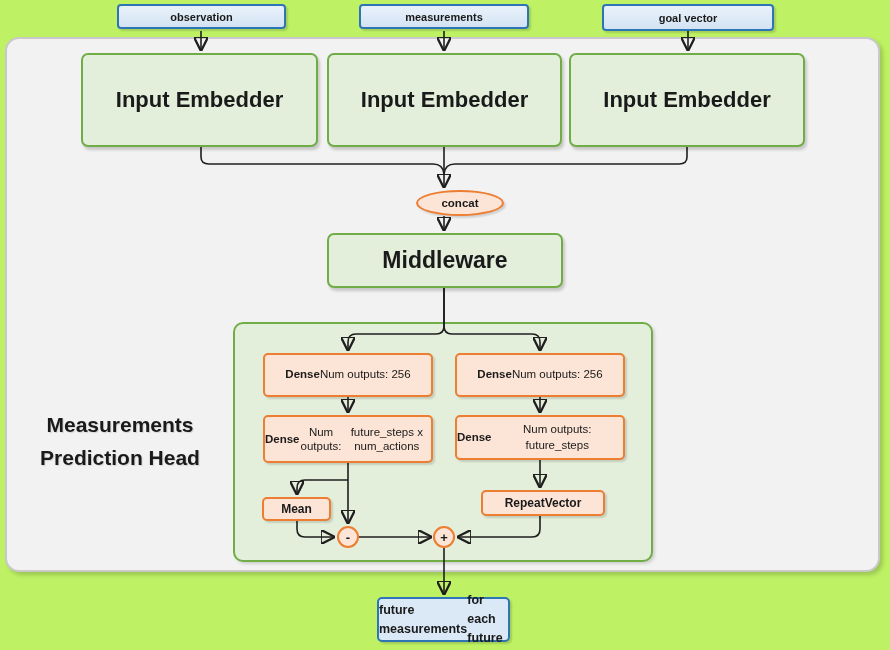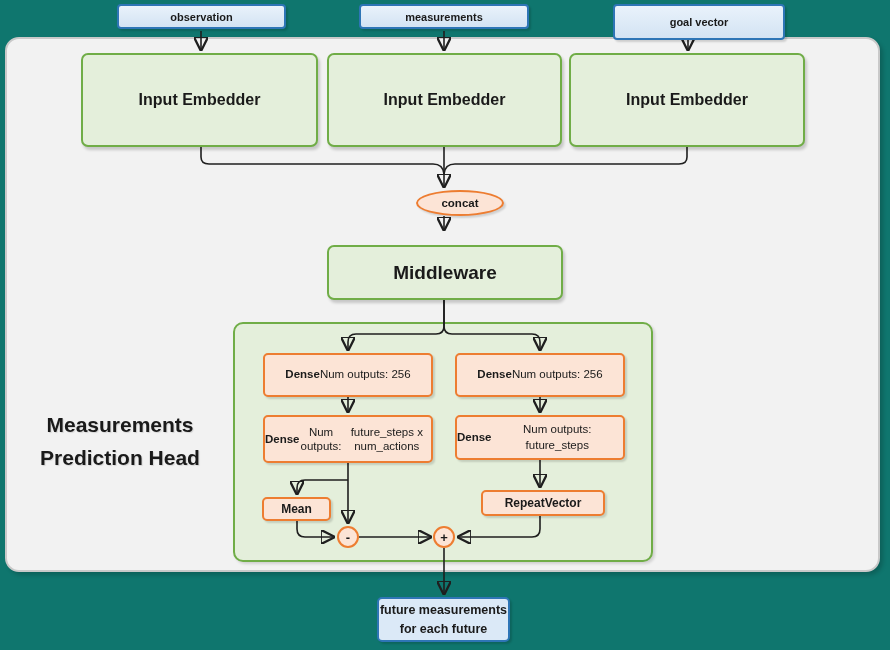--- a/index.html
+++ b/index.html
@@ -1,44 +1,44 @@
 <!DOCTYPE html>
 <html><head>
 <meta charset="utf-8">
 <style>
   html,body{margin:0;padding:0;background:#ffffff;}
   .canvas{
     position:relative;width:890px;height:650px;
     font-family:"Liberation Sans","DejaVu Sans",sans-serif;
-    color:#1a1a1a;overflow:hidden;background:#0f766e;
+    color:#1a1a1a;overflow:hidden;background:#bef264;
   }
   .abs{position:absolute;box-sizing:border-box;}
   .outer-frame{
     background:#f2f2f2;border:2px solid #c9c9c9;border-radius:14px;
     box-shadow:3px 3px 4px rgba(0,0,0,0.18);
   }
   .inner-frame{
     background:#e4efdb;border:2.5px solid #70ad47;border-radius:10px;
     box-shadow:2px 2px 3px rgba(0,0,0,0.14);
   }
   .blue-box{
     background:linear-gradient(180deg,#e9f2fb 0%,#d3e3f3 100%);
     border:2px solid #2e75b6;border-radius:4px;
     display:flex;align-items:center;justify-content:center;
     font-weight:bold;font-size:11px;
     box-shadow:2px 2px 2px rgba(0,0,0,0.15);
   }
   .blue-box.big{
     border-width:2.5px;border-radius:5px;font-size:12.5px;line-height:1.5;
-    flex-direction:column;background:#dbe9f7;justify-content:center;
+    flex-direction:row;background:#dbe9f7;justify-content:center;
   }
   .green-box{
     background:#e4efdb;border:2.5px solid #70ad47;border-radius:7px;
     display:flex;align-items:center;justify-content:center;
-    font-weight:bold;font-size:16px;
+    font-weight:bold;font-size:22px;
     box-shadow:2px 3px 3px rgba(0,0,0,0.18);
   }
   .orange-box{
     background:#fce4d6;border:2.5px solid #ed7d31;border-radius:5px;
     display:flex;flex-direction:row;align-items:center;justify-content:center;
     font-size:11.5px;line-height:1.35;text-align:center;
     box-shadow:2px 2px 2px rgba(0,0,0,0.14);
   }
   .orange-box .t{font-weight:bold;}
   .orange-box.small{font-weight:bold;font-size:12px;}
@@ -95,39 +95,39 @@
     <path d="M540,515 L540,529 Q540,537 532,537 L459,537" marker-end="url(#arw)"></path>
     <path d="M444,548 L444,593" marker-end="url(#arw)"></path>
   </svg>
 
   <div class="abs blue-box" style="left:117px;top:4px;width:169px;height:25px;">
     <span>observation</span>
   </div>
   <div class="abs blue-box" style="left:359px;top:4px;width:170px;height:25px;">
     <span>measurements</span>
   </div>
-  <div class="abs blue-box" style="left:602px;top:4px;width:172px;height:36px;margin-left:11px;">
+  <div class="abs blue-box" style="left:602px;top:4px;width:172px;height:27px;">
     <span>goal vector</span>
   </div>
 
   <div class="abs green-box" style="left:81px;top:53px;width:237px;height:94px;">
     <span>Input Embedder</span>
   </div>
   <div class="abs green-box" style="left:327px;top:53px;width:235px;height:94px;">
     <span>Input Embedder</span>
   </div>
   <div class="abs green-box" style="left:569px;top:53px;width:236px;height:94px;">
     <span>Input Embedder</span>
   </div>
 
   <div class="abs ellipse" style="left:416px;top:190px;width:88px;height:26px;">
     <span>concat</span>
   </div>
 
-  <div class="abs green-box" style="left:327px;top:233px;width:236px;height:55px;font-size:19px;margin-top:12px;">
+  <div class="abs green-box" style="left:327px;top:233px;width:236px;height:55px;font-size:23px;">
     <span>Middleware</span>
   </div>
 
   <div class="abs head-title" style="left:15px;top:409px;width:210px;">
     <div>Measurements</div>
     <div>Prediction Head</div>
   </div>
 
   <div class="abs orange-box" style="left:263px;top:353px;width:170px;height:44px;">
     <div class="t">Dense</div>

